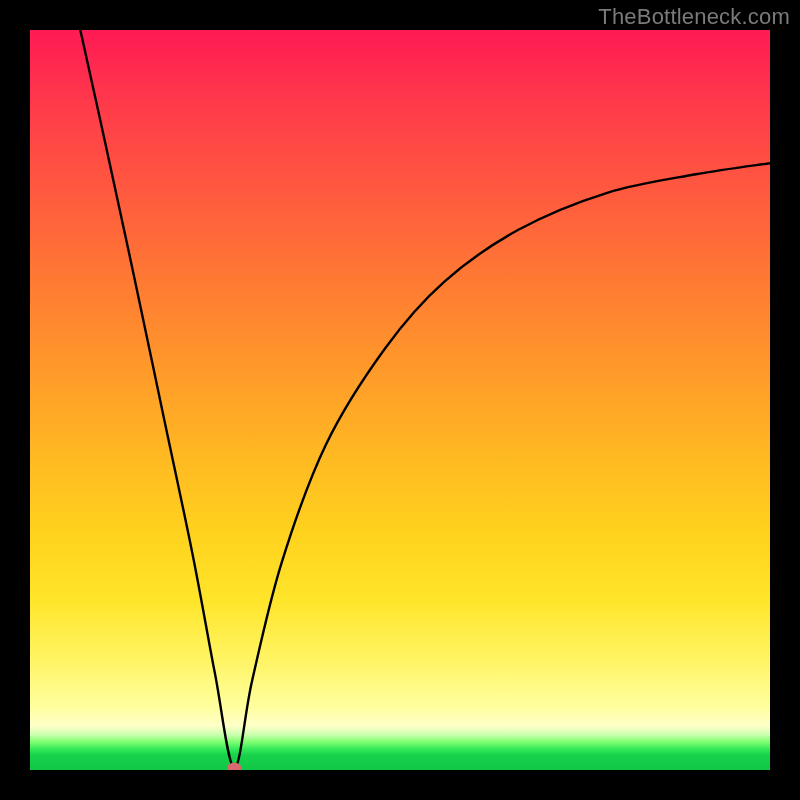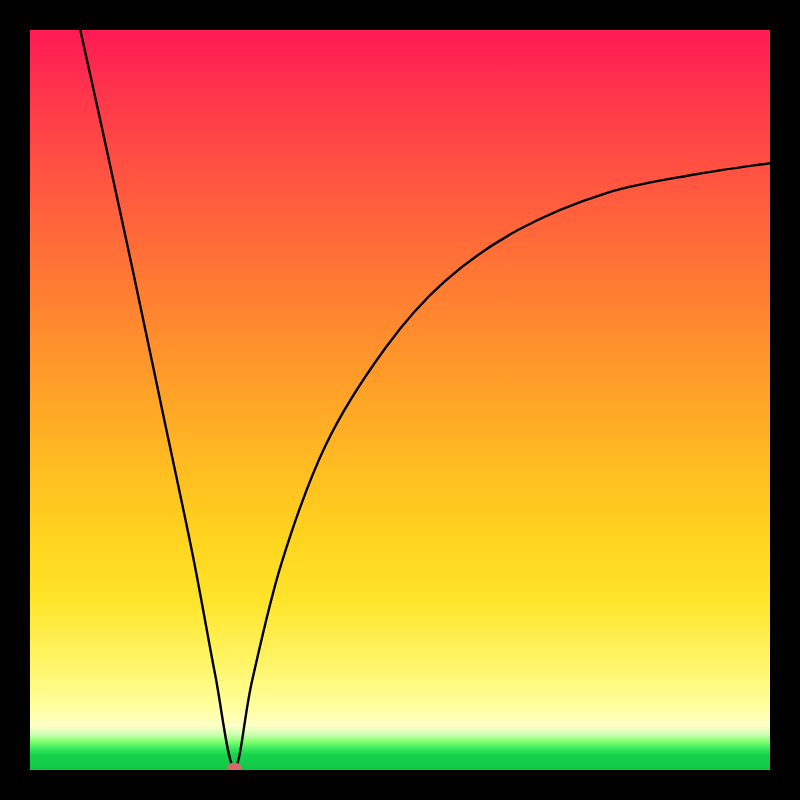--- a/index.html
+++ b/index.html
@@ -69,13 +69,14 @@
 
   <div class="plot-area">
     <svg class="curve-svg" viewBox="0 0 740 740" preserveAspectRatio="none">
 
       <path id="curve-path" d="M 50.32 0.00 C 54.27 17.88, 65.12 66.60, 74.00 107.30 C 82.88 148.00, 93.73 197.95, 103.60 244.20 C 113.47 290.45, 123.33 337.93, 133.20 384.80 C 143.07 431.67, 154.17 482.23, 162.80 525.40 C 171.43 568.57, 178.09 608.40, 185.00 643.80 C 191.91 679.20, 198.07 736.55, 204.24 737.78 C 210.41 739.01, 214.11 685.36, 222.00 651.20 C 229.89 617.04, 239.27 572.27, 251.60 532.80 C 263.93 493.33, 278.73 450.17, 296.00 414.40 C 313.27 378.63, 335.47 345.33, 355.20 318.20 C 374.93 291.07, 392.20 271.33, 414.40 251.60 C 436.60 231.87, 461.27 214.60, 488.40 199.80 C 515.53 185.00, 547.60 172.05, 577.20 162.80 C 606.80 153.55, 638.87 149.23, 666.00 144.30 C 693.13 139.37, 727.67 135.05, 740.00 133.20" stroke="#000" stroke-width="2.4" fill="none" stroke-linejoin="round" stroke-linecap="round"></path>
 
       <ellipse id="marker-dot" cx="204.24" cy="737.78" rx="7" ry="5" fill="#d9686f"></ellipse>
     </svg>
   </div>
 
+  <div class="watermark">TheBottleneck.com</div>
 </div>
 
 </body></html>

